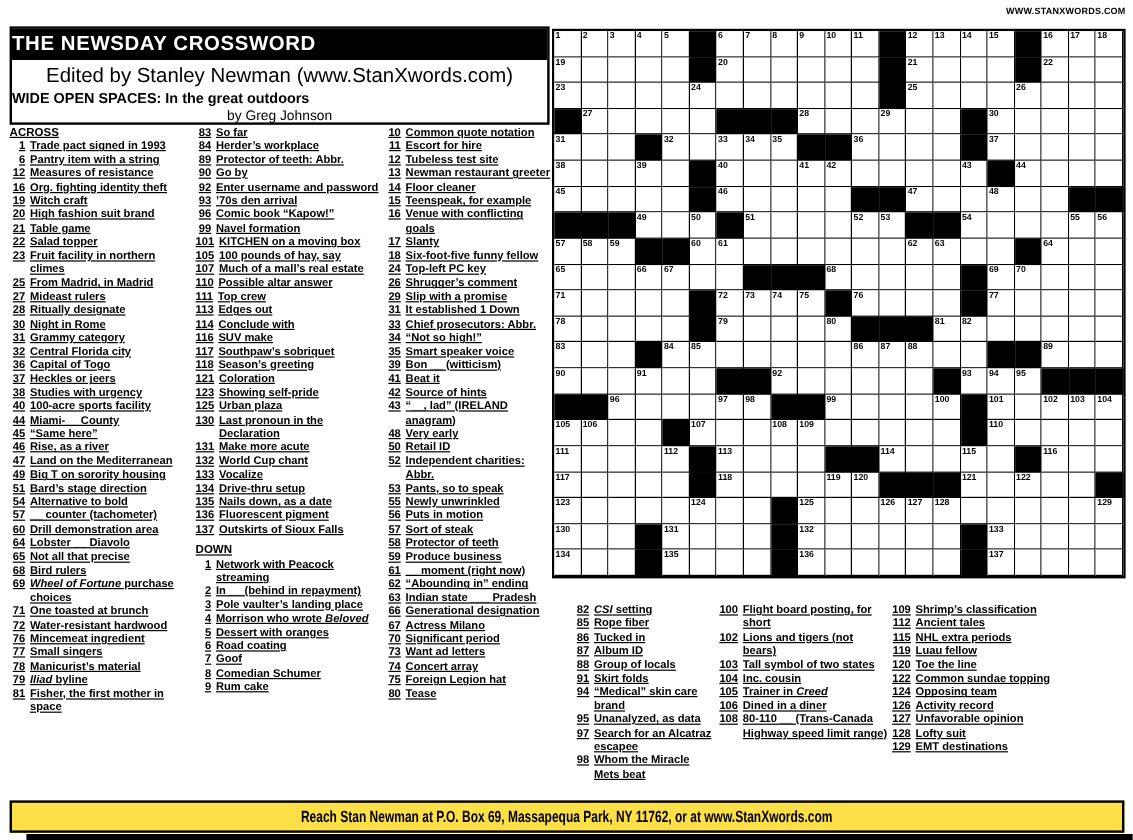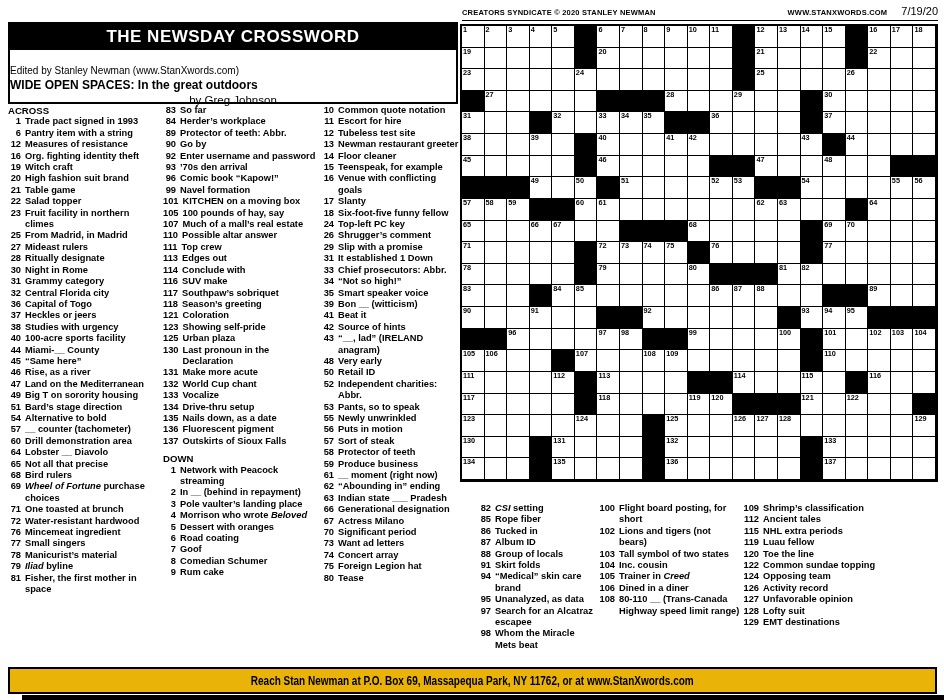--- a/index.html
+++ b/index.html
@@ -2,56 +2,56 @@
 <html><head>
 <meta charset="utf-8">
 <style>
   * { margin:0; padding:0; box-sizing:border-box; }
   html,body { width:944px; height:700px; background:#fff; overflow:hidden; }
   body { font-family:"Liberation Sans","DejaVu Sans",sans-serif; color:#000; position:relative; }
   .page { position:absolute; inset:0; background:#fff; }
 
   
   .masthead { position:absolute; left:8px; top:22px; width:450px; height:82px; border:2px solid #000; background:#fff; }
-  .masthead-bar { background:#000; color:#fff; height:26px; line-height:26px; text-align:center; font-weight:bold; font-size:17px; letter-spacing:.5px; }
-  .masthead-edited { text-align:left; font-size:10px; margin-top:15px; }
+  .masthead-bar { background:#000; color:#fff; height:26px; line-height:26px; text-align:left; font-weight:bold; font-size:17px; letter-spacing:.5px; }
+  .masthead-edited { text-align:center; font-size:17px; margin-top:3px; }
   .masthead-theme { font-size:12px; font-weight:bold; margin-top:2px; }
   .masthead-byline { text-align:center; font-size:11.5px; margin-top:2px; }
 
   
   .synbar { position:absolute; left:462px; top:5px; width:476px; display:flex; justify-content:space-between; align-items:flex-end; border-bottom:1.5px solid #000; padding-bottom:3px; }
   .synbar .left { font-size:7.5px; font-weight:bold; letter-spacing:.2px; }
-  .synbar .right { display:flex; align-items:flex-end; gap:14px; }
+  .synbar .right { display:flex; align-items:flex-end; gap:14px;flex-direction:column; }
   .synbar .site { font-size:7.5px; font-weight:bold; letter-spacing:.2px; }
   .synbar .date { font-size:11px; font-weight:normal; }
 
   
   .grid { position:absolute; left:460px; top:24px; width:478px; height:458px; border:2px solid #000; display:grid; grid-template-columns:repeat(21,1fr); grid-template-rows:repeat(21,1fr); background:#fff; }
   .cell { position:relative; border-right:1px solid #000; border-bottom:1px solid #000; background:#fff; }
   .cell.black { background:#000; }
   .cnum { position:absolute; top:0; left:1px; font-size:7.3px; font-weight:bold; line-height:8px; }
 
   
-  .cluecol { position:absolute; font-size:9.3px; font-weight:bold; line-height:11.4px; }
+  .cluecol { position:absolute; font-size:9.3px; font-weight:bold; line-height:11.4px;text-decoration:underline; }
   .col1 { left:8px;  top:105px; width:152px; }
   .col2 { left:163px; top:105px; width:155px; }
   .col3 { left:321px; top:105px; width:139px; }
   .col4 { left:478px; top:503px; width:119px; }
   .col5 { left:597px; top:503px; width:143px; }
   .col6 { left:741px; top:503px; width:197px; }
   .clue { display:flex; }
   .cn { flex:0 0 17px; text-align:right; padding-right:4px; }
   .col5 .cn, .col6 .cn { flex-basis:22px; }
   .ct { flex:1; }
   .clue-header { font-weight:bold; font-size:9.6px; }
   .col2 .clue-header { margin-top:6px; }
   .ct i { font-style:italic; }
 
   
-  .footer { position:absolute; left:8px; top:667px; width:929px; height:27px; border:2px solid #000; display:flex; align-items:center; justify-content:center; background:#eab308; }
+  .footer { position:absolute; left:8px; top:667px; width:929px; height:27px; border:2px solid #000; display:flex; align-items:center; justify-content:center; background:#fde047; }
   .footer-text { font-size:13.5px; font-weight:bold; white-space:nowrap; transform:scaleX(.74); transform-origin:center; }
   .bottom-band { position:absolute; left:22px; top:695px; width:922px; height:5px; background:#000; }
 </style>
 </head>
 <body>
 
 <div class="page">
 
   <div class="masthead">
     <div class="masthead-bar">THE NEWSDAY CROSSWORD</div>

